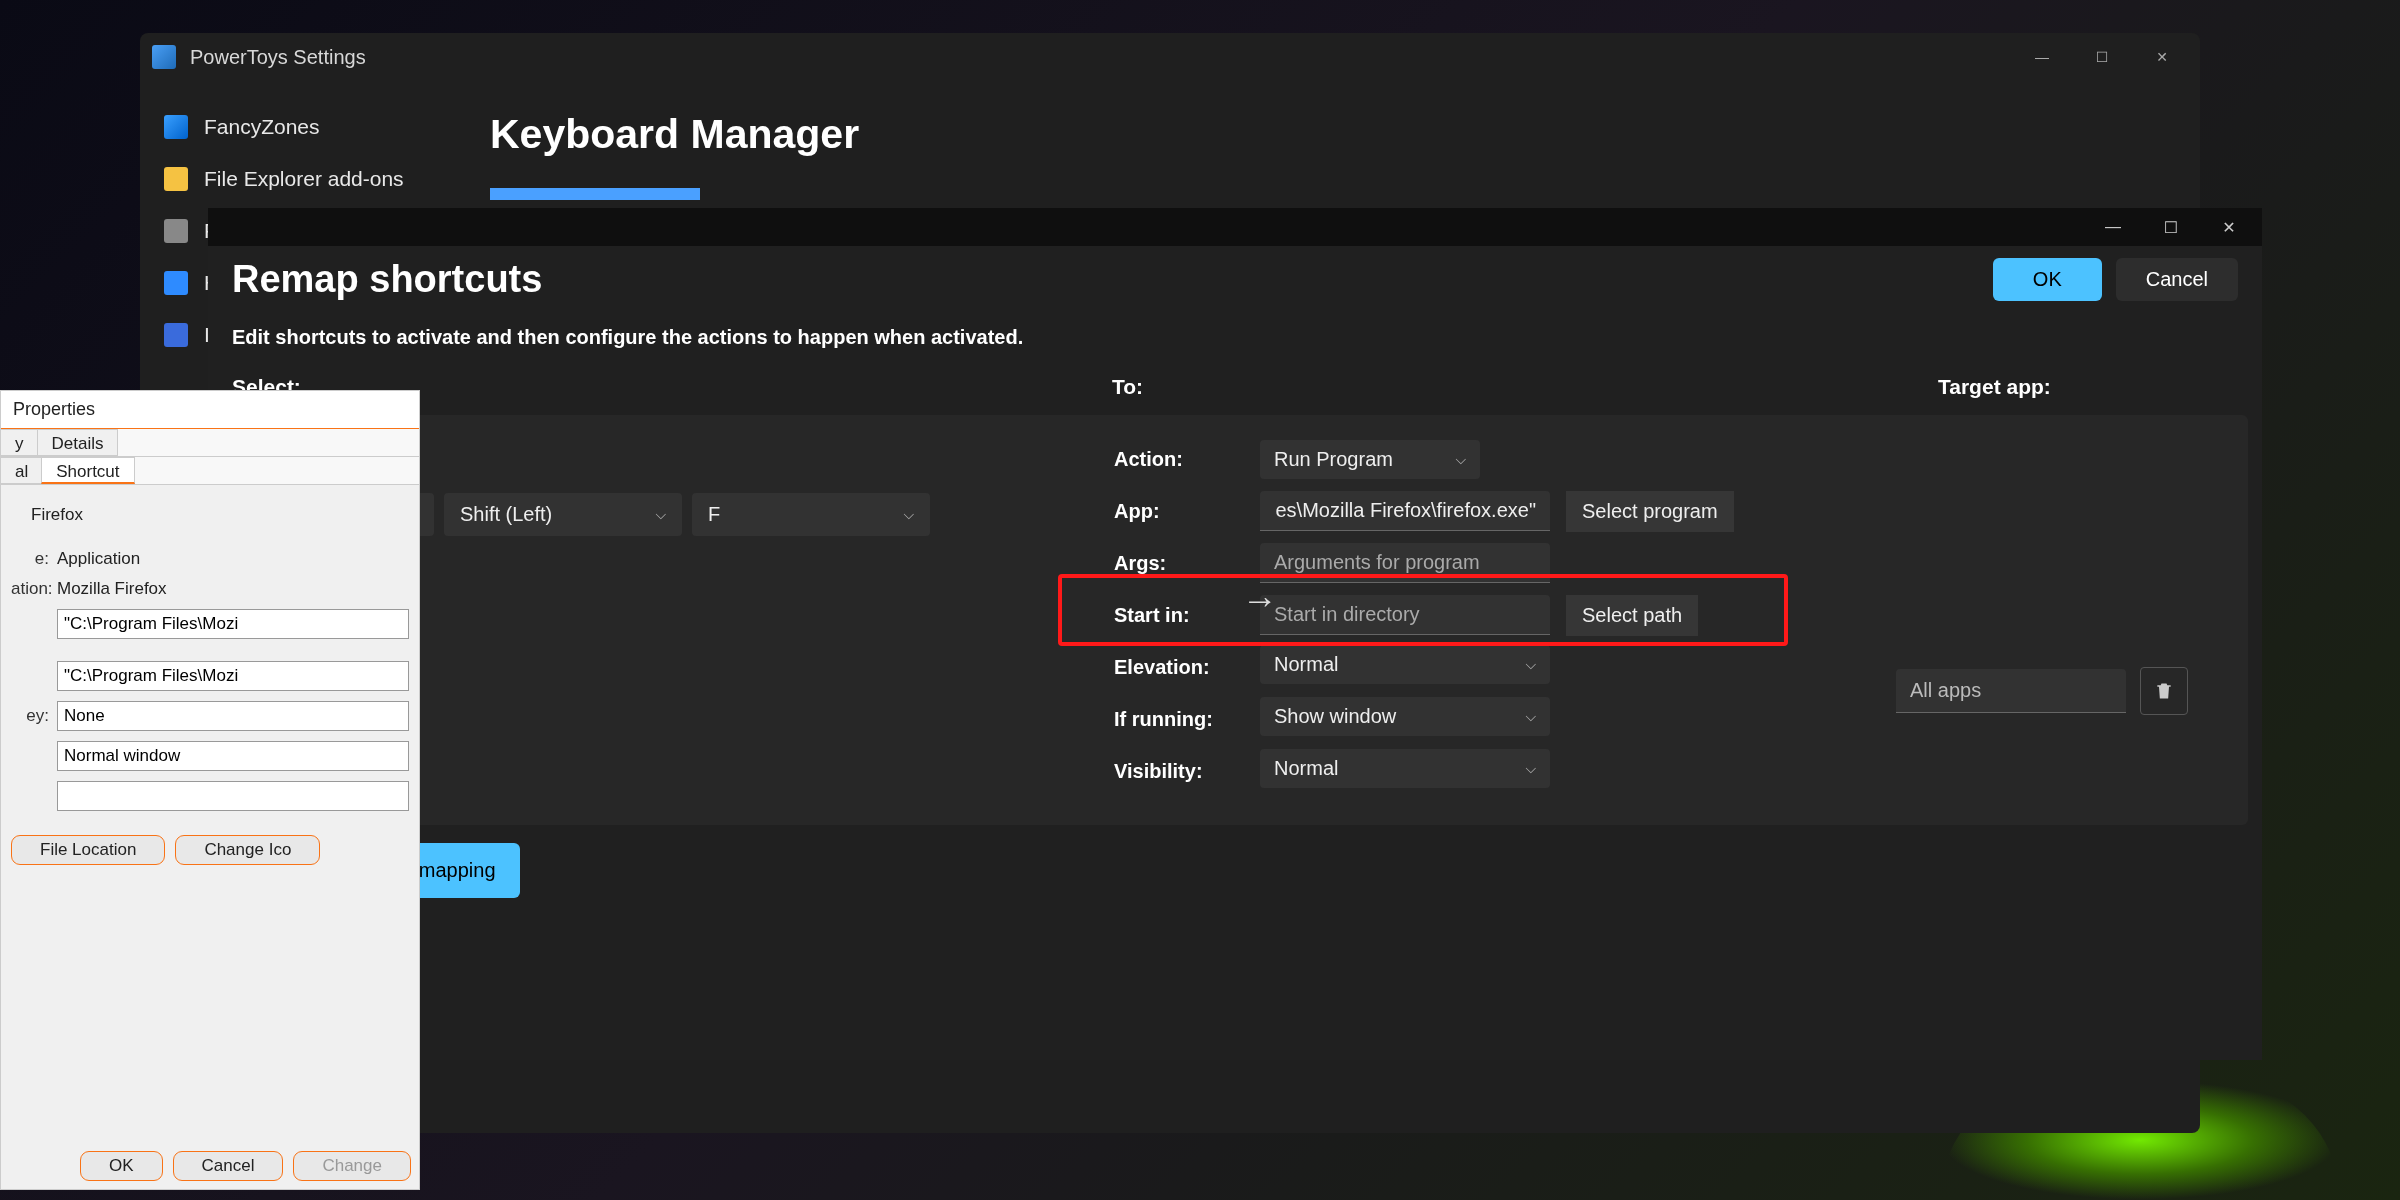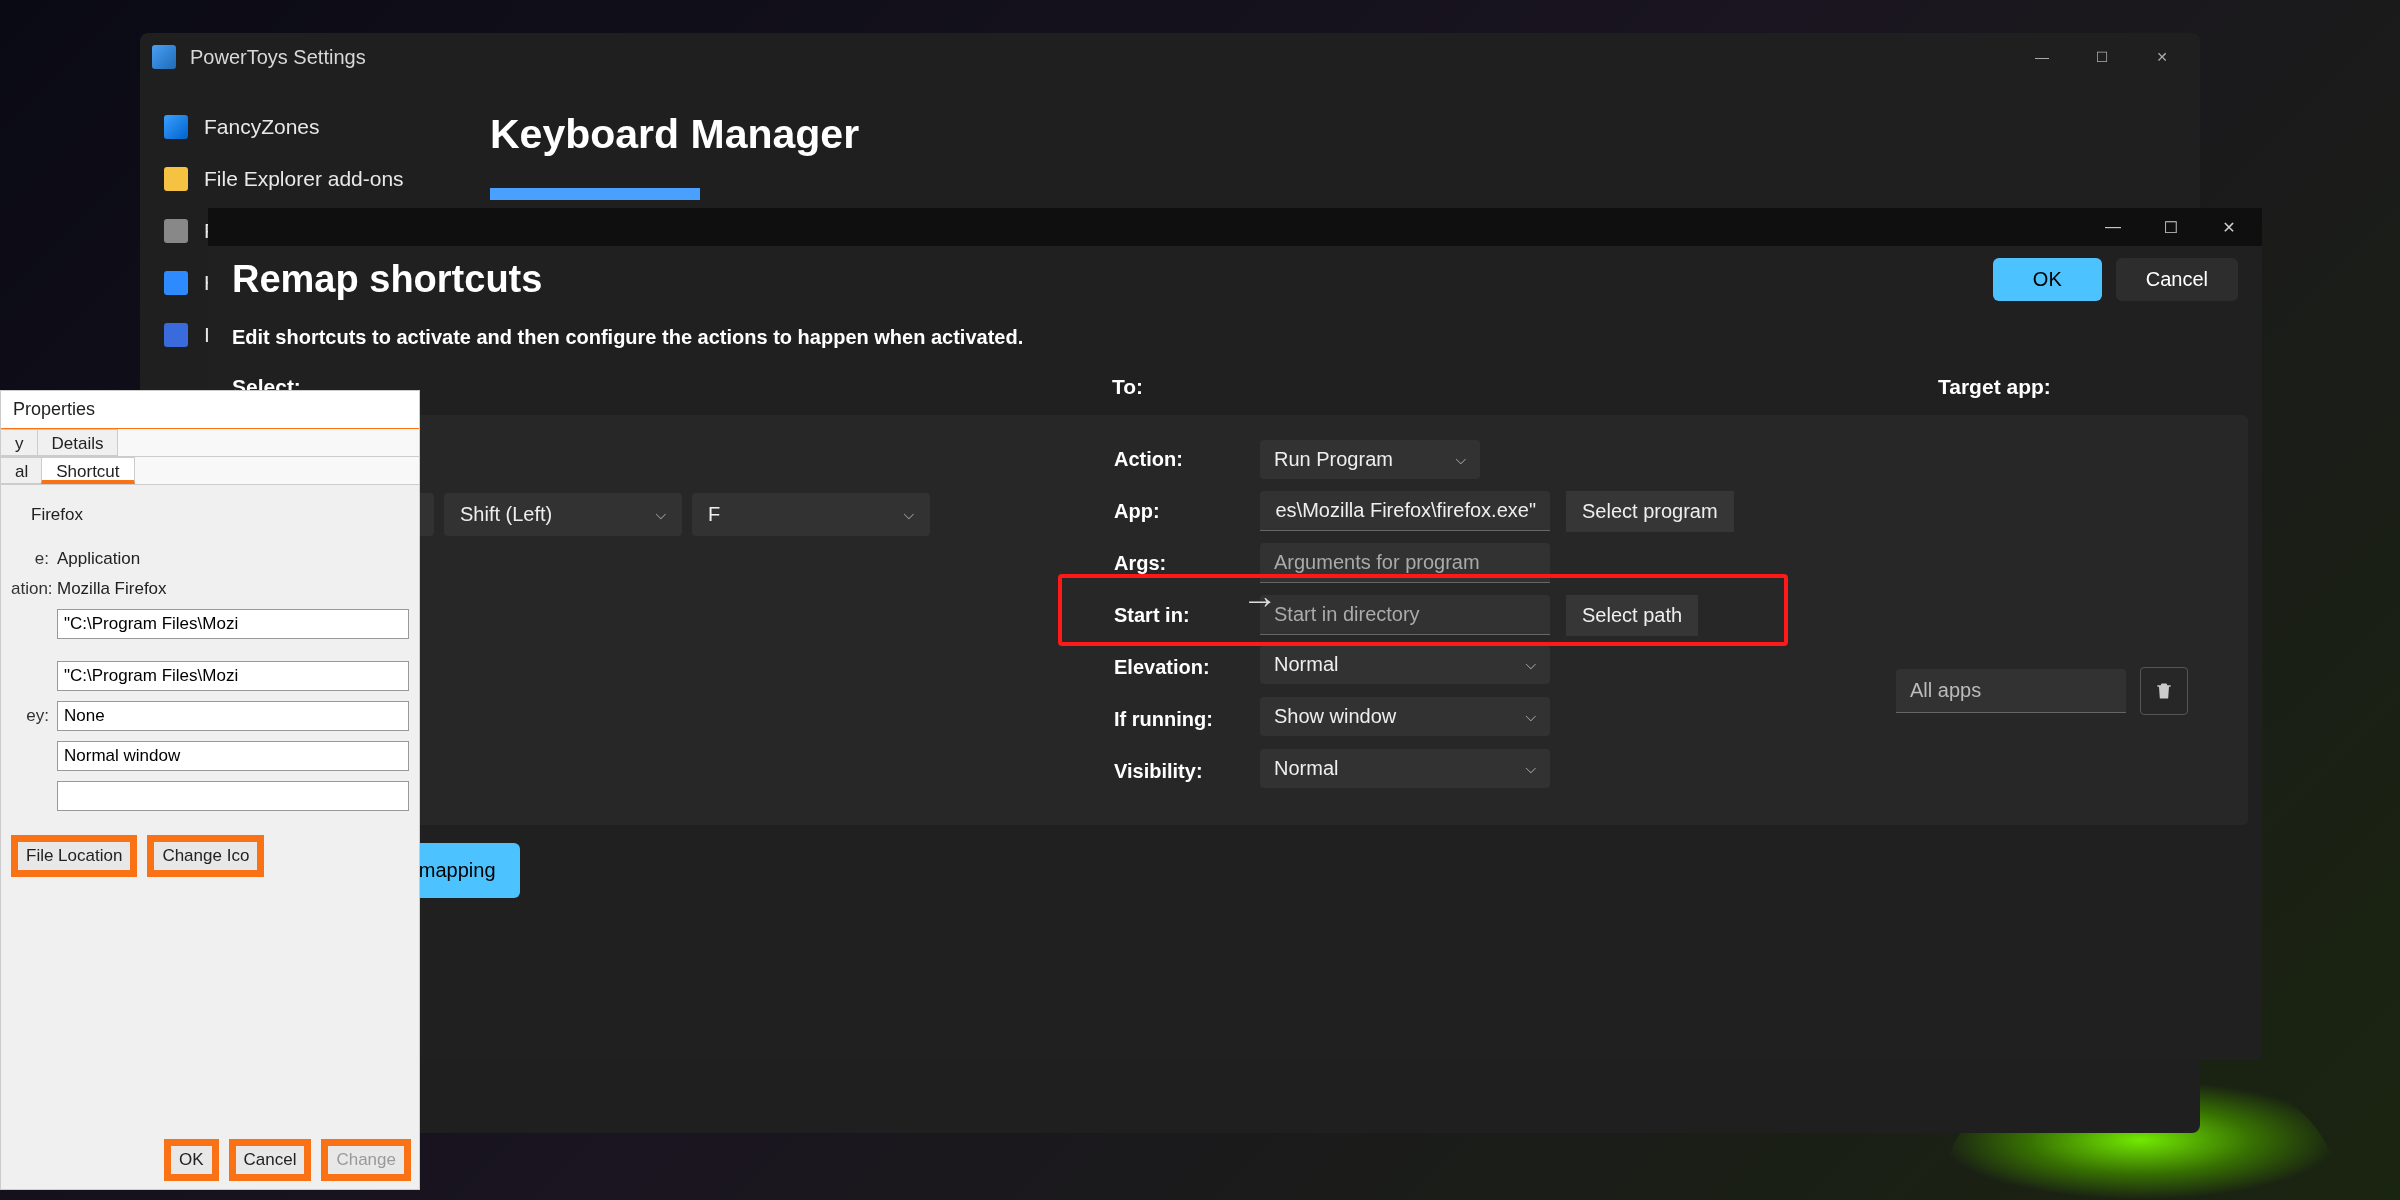--- a/index.html
+++ b/index.html
@@ -166,30 +166,30 @@
 
 
 .props {
   position:absolute; left:0; top:390px; width:420px; height:800px;
   background:#f0f0f0; color:#222; font-size:18px;
   border:1px solid #ccc; overflow:hidden;
 }
 .props-title { background:#fff; padding:8px 12px; font-size:18px; border-bottom:1px solid #f97316;}
 .props-tabs { display:flex; border-bottom:1px solid #ccc; background:#f8f8f8; height:28px;}
 .props-tab { padding:4px 14px; font-size:17px; border:1px solid #ccc; margin:0 -1px; background:#f0f0f0; }
-.props-tab.active { background:#fff; border-bottom:4px solid #f97316; }
+.props-tab.active { background:#fff; border-bottom:2px solid #f97316; }
 .props-body { padding: 12px 10px; display:flex; flex-direction:column; gap:10px; }
 .props-row { display:flex; align-items:center; gap:8px; font-size:17px;}
 .props-row .pl { width:38px; text-align:right; color:#333;}
 .props-in { flex:1; background:#fff; border:1px solid #999; padding:4px 6px; font-size:17px;}
 .props-bottom {
   position:absolute; bottom:0; left:0; right:0; padding:8px;
   display:flex; justify-content:flex-end; gap:10px; background:#f0f0f0;
 }
-.props-btn { background:#e8e8e8; border:7px solid #f97316; padding:4px 8px; font-size:17px; border-radius:0;}
+.props-btn { background:#e8e8e8; border:1px solid #f97316; padding:4px 28px; font-size:17px; border-radius:9px;}
 .props-btn.disabled { color:#999; }
 
 
 .glow {
   position:absolute; right:60px; bottom:0; width:400px; height:120px;
   background: radial-gradient(ellipse at center, #7cff00 0%, #3a7800 40%, transparent 70%);
   border-radius:200px 200px 0 0; opacity:0.9;
 }
 </style>
 </head>

